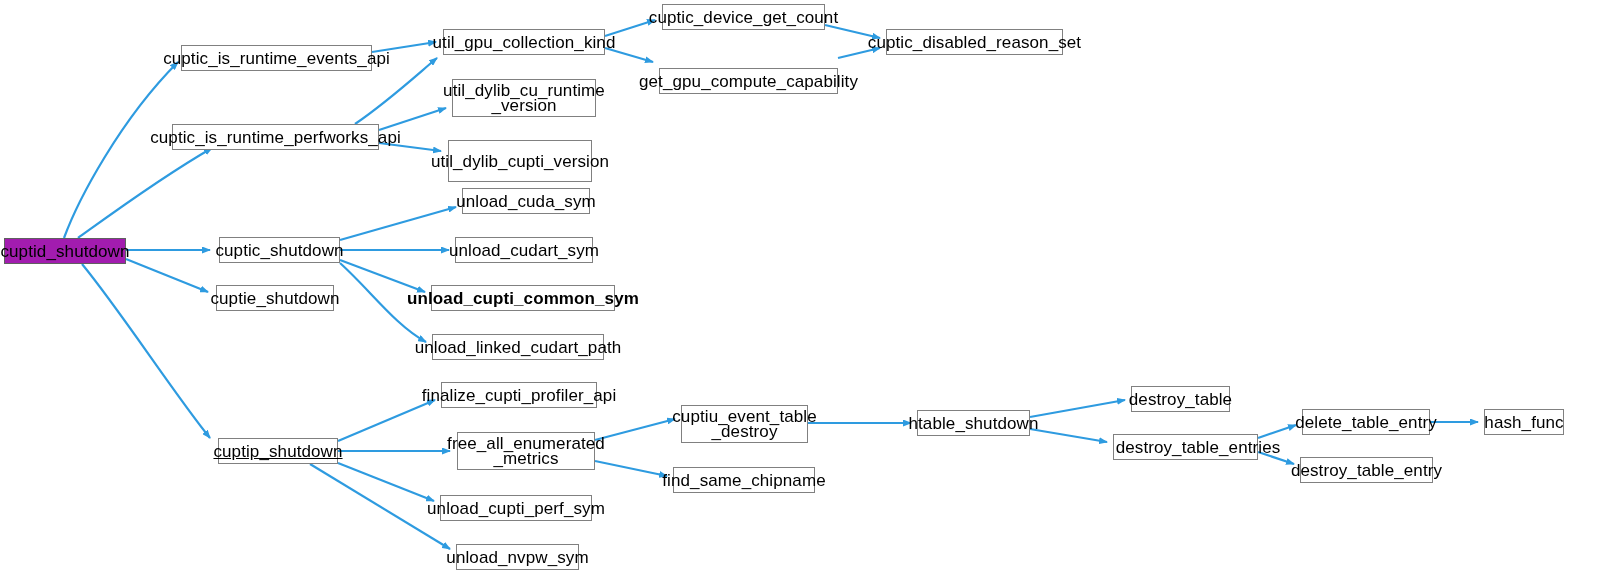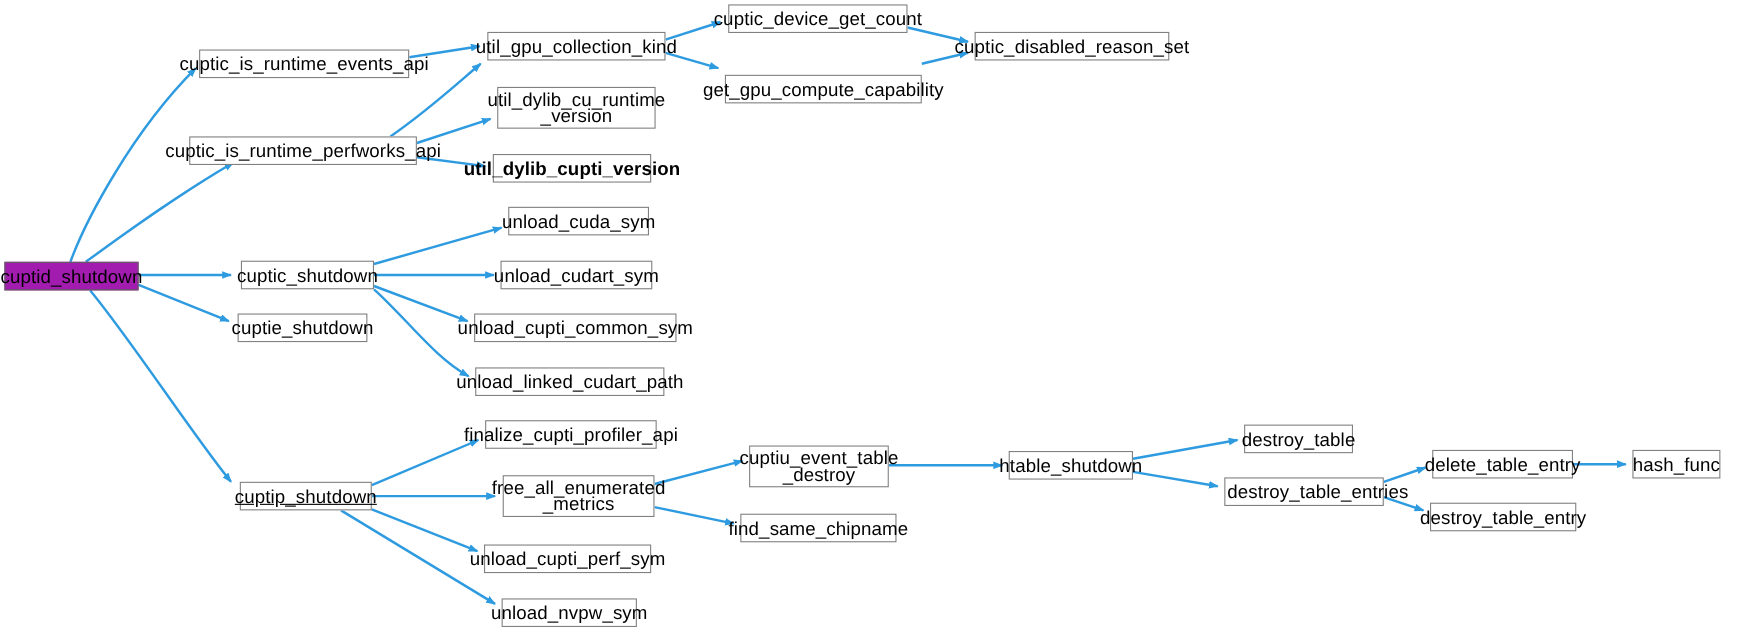--- a/index.html
+++ b/index.html
@@ -89,24 +89,24 @@
   <div id="nodes">
       <div class="node root" style="left: 4px; top: 238px; width: 122px; height: 26px;">cuptid_shutdown</div>
       <div class="node" style="left: 181px; top: 45px; width: 191px; height: 26px;">cuptic_is_runtime_events_api</div>
       <div class="node" style="left: 172px; top: 124px; width: 207px; height: 26px;">cuptic_is_runtime_perfworks_api</div>
       <div class="node" style="left: 219px; top: 237px; width: 121px; height: 26px;">cuptic_shutdown</div>
       <div class="node" style="left: 216px; top: 285px; width: 118px; height: 26px;">cuptie_shutdown</div>
       <div class="node" style="left: 218px; top: 438px; width: 120px; height: 26px; text-decoration: underline;">cuptip_shutdown</div>
       <div class="node" style="left: 443px; top: 29px; width: 162px; height: 26px;">util_gpu_collection_kind</div>
       <div class="node" style="left: 452px; top: 79px; width: 144px; height: 38px;">util_dylib_cu_runtime
 _version</div>
-      <div class="node" style="left: 448px; top: 140px; width: 144px; height: 26px; font-weight: bold;">util_dylib_cupti_version</div>
+      <div class="node" style="left: 448px; top: 140px; width: 144px; height: 42px;">util_dylib_cupti_version</div>
       <div class="node" style="left: 462px; top: 188px; width: 128px; height: 26px;">unload_cuda_sym</div>
       <div class="node" style="left: 455px; top: 237px; width: 138px; height: 26px;">unload_cudart_sym</div>
-      <div class="node" style="left: 431px; top: 285px; width: 184px; height: 26px;">unload_cupti_common_sym</div>
+      <div class="node" style="left: 431px; top: 285px; width: 184px; height: 26px; font-weight: bold;">unload_cupti_common_sym</div>
       <div class="node" style="left: 432px; top: 334px; width: 172px; height: 26px;">unload_linked_cudart_path</div>
       <div class="node" style="left: 441px; top: 382px; width: 156px; height: 26px;">finalize_cupti_profiler_api</div>
       <div class="node" style="left: 457px; top: 432px; width: 138px; height: 38px;">free_all_enumerated
 _metrics</div>
       <div class="node" style="left: 440px; top: 495px; width: 152px; height: 26px;">unload_cupti_perf_sym</div>
       <div class="node" style="left: 456px; top: 544px; width: 123px; height: 26px;">unload_nvpw_sym</div>
       <div class="node" style="left: 662px; top: 4px; width: 163px; height: 26px;">cuptic_device_get_count</div>
       <div class="node" style="left: 659px; top: 68px; width: 179px; height: 26px;">get_gpu_compute_capability</div>
       <div class="node" style="left: 886px; top: 29px; width: 177px; height: 26px;">cuptic_disabled_reason_set</div>
       <div class="node" style="left: 681px; top: 405px; width: 127px; height: 38px;">cuptiu_event_table

